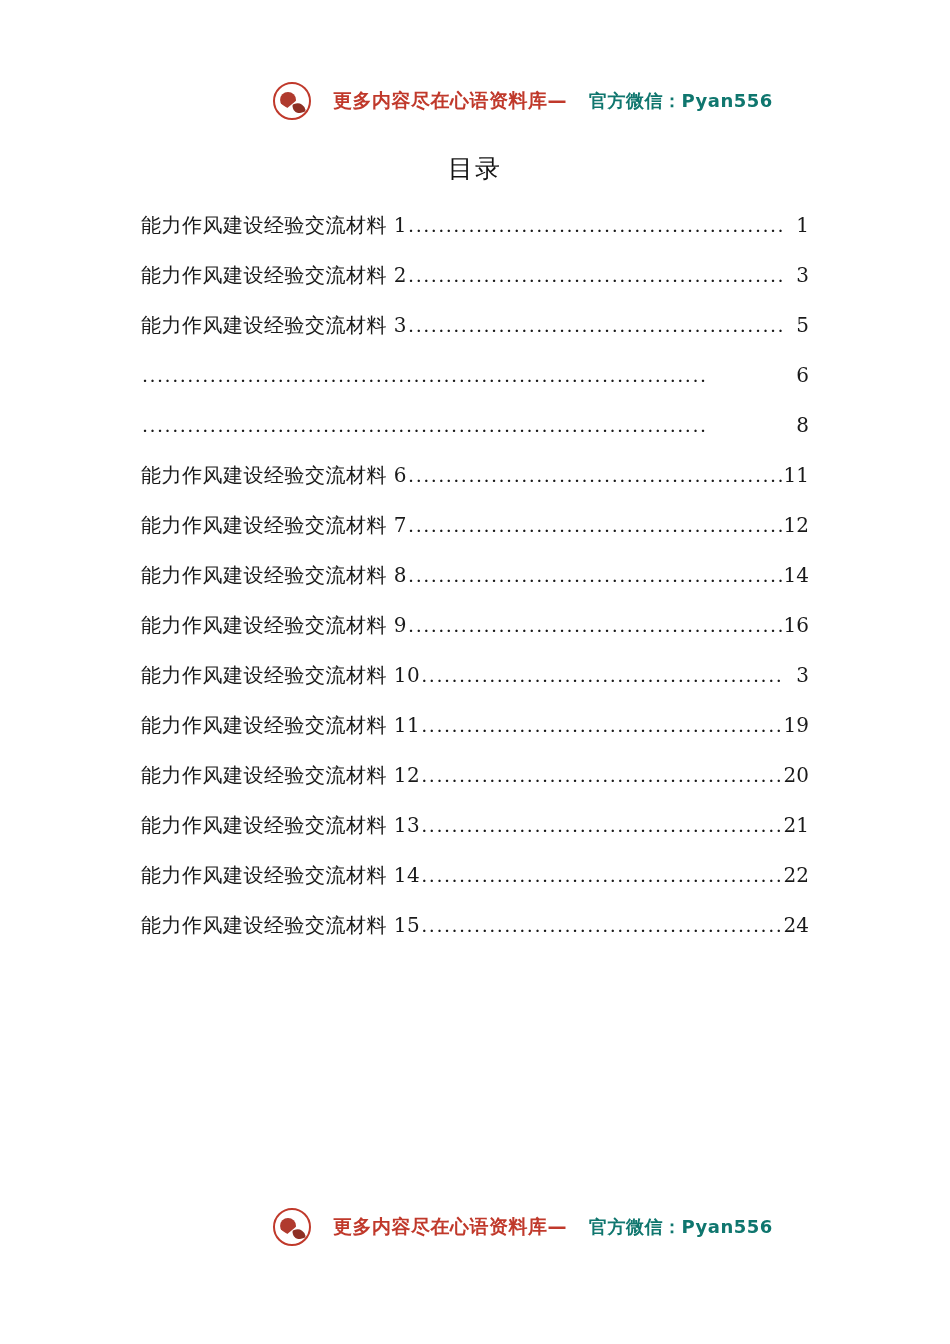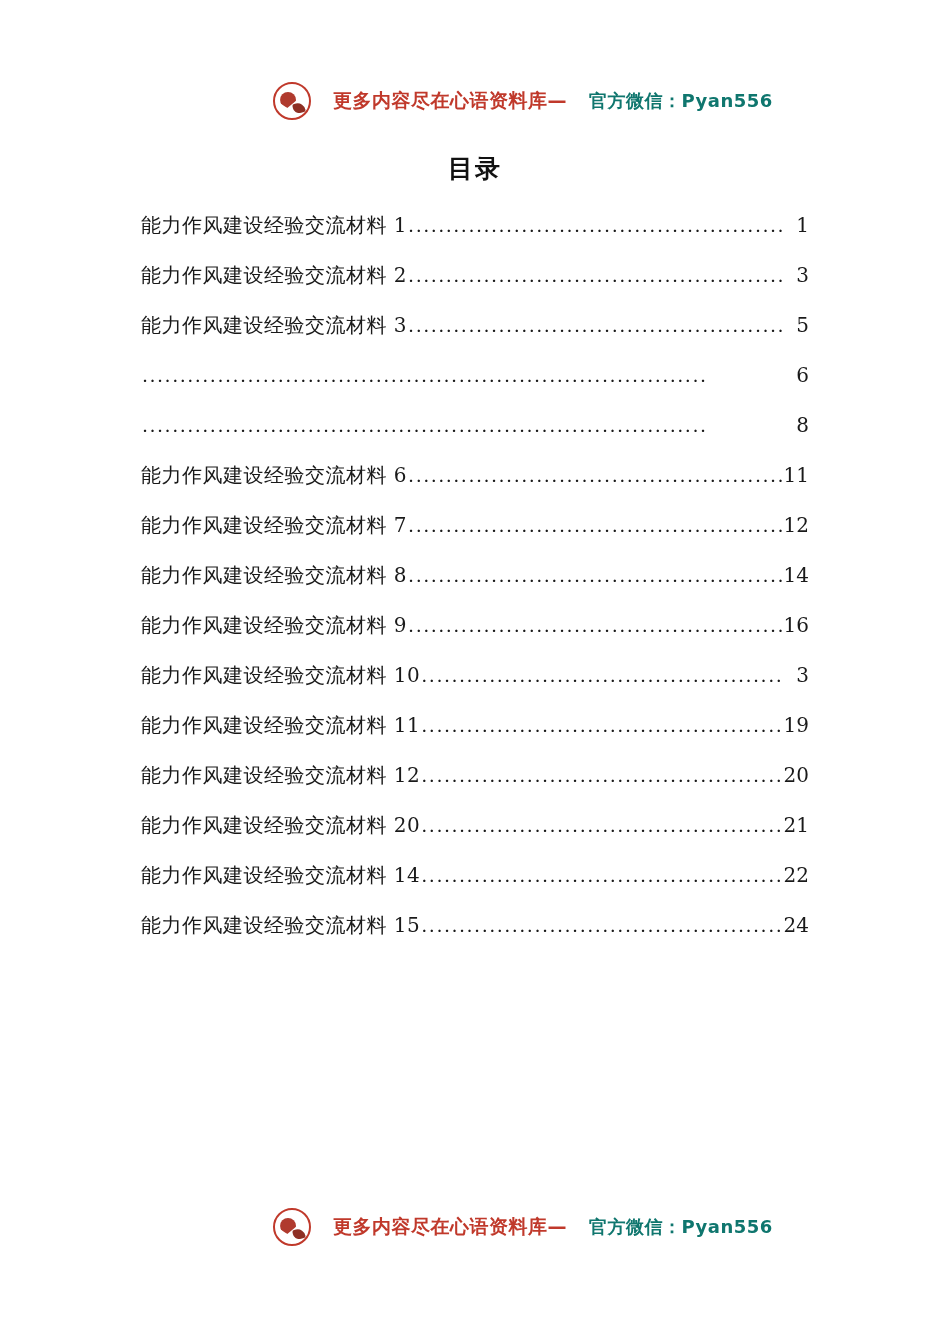--- a/index.html
+++ b/index.html
@@ -84,21 +84,21 @@
   }
 
   
   .doc-title {
     position: absolute;
     top: 152px;
     left: 0;
     width: 100%;
     text-align: center;
     font-family: "DejaVu Serif", "Liberation Serif", serif;
-    font-weight: bold;
+    font-weight: normal;
     font-size: 25px;
     color: #111111;
     letter-spacing: 2px;
   }
 
   
   .toc {
     position: absolute;
     top: 200px;
     left: 141px;
@@ -201,21 +201,21 @@
       <span class="toc-label">能力作风建设经验交流材料 11</span>
       <span class="toc-dots">...........................................................................</span>
       <span class="toc-page">19</span>
     </div>
     <div class="toc-entry">
       <span class="toc-label">能力作风建设经验交流材料 12</span>
       <span class="toc-dots">...........................................................................</span>
       <span class="toc-page">20</span>
     </div>
     <div class="toc-entry">
-      <span class="toc-label">能力作风建设经验交流材料 20</span>
+      <span class="toc-label">能力作风建设经验交流材料 13</span>
       <span class="toc-dots">...........................................................................</span>
       <span class="toc-page">21</span>
     </div>
     <div class="toc-entry">
       <span class="toc-label">能力作风建设经验交流材料 14</span>
       <span class="toc-dots">...........................................................................</span>
       <span class="toc-page">22</span>
     </div>
     <div class="toc-entry">
       <span class="toc-label">能力作风建设经验交流材料 15</span>

